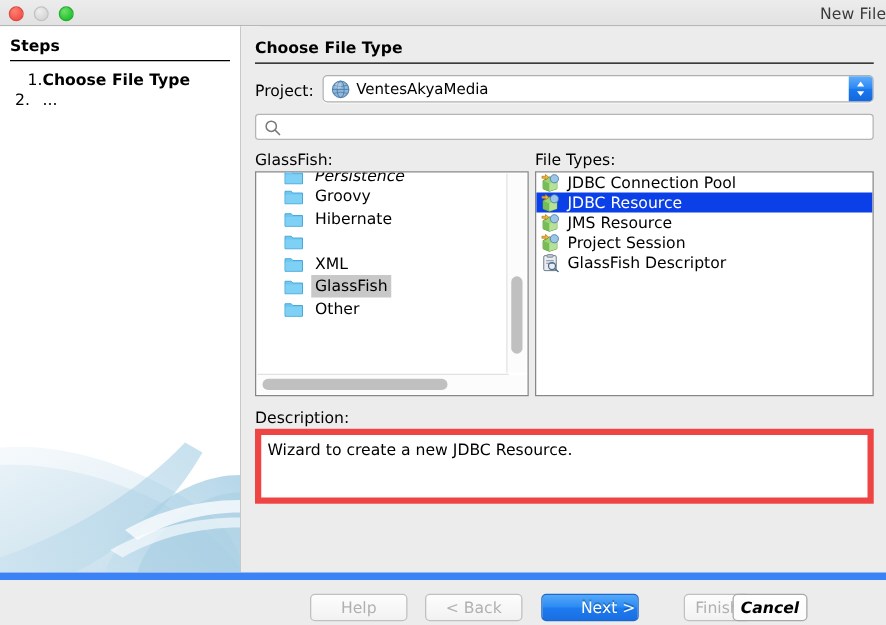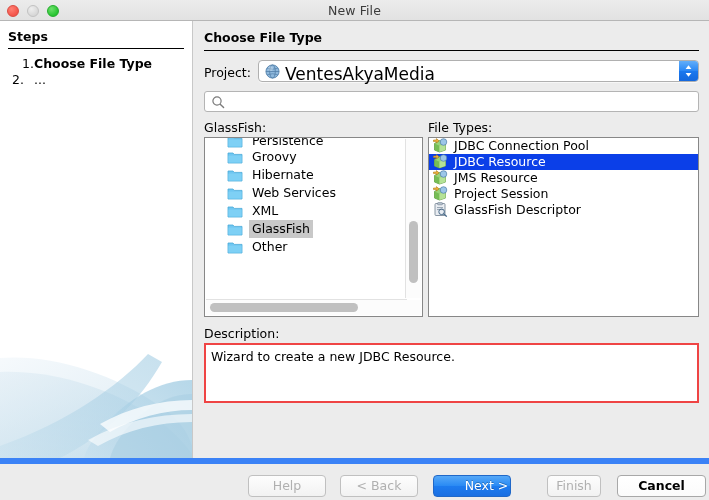--- a/index.html
+++ b/index.html
@@ -30,21 +30,21 @@
     left: 0; top: 0;
     width: 709px; height: 21px;
     background: linear-gradient(to bottom, #ececec 0%, #e2e2e2 100%);
     border-bottom: 1px solid #b6b6b6;
     box-sizing: border-box;
   }
   #title-text {
     position: absolute;
     left: 0; top: 3px;
     width: 709px;
-    text-align: center;
+    text-align: right;
     font-size: 12.5px;
     color: #3b3b3b;
     letter-spacing: .1px;
   }
   .tl {
     position: absolute;
     top: 5px;
     width: 12px; height: 12px;
     border-radius: 50%;
     box-sizing: border-box;
@@ -141,21 +141,21 @@
     box-shadow: 0 1px 0 rgba(255,255,255,.6);
   }
   #globe-icon {
     position: absolute;
     left: 6px; top: 3px;
     width: 15px; height: 15px;
   }
   #project-value {
     position: absolute;
     left: 26px; top: 3px;
-    font-size: 17px;
+    font-size: 12px;
     white-space: nowrap;
   }
   #combo-arrow-box {
     position: absolute;
     right: 0; top: 0;
     width: 19px; height: 20px;
     background: linear-gradient(to bottom, #62aef9 0%, #2b88f5 48%, #1a78ee 52%, #1468dd 100%);
     border-radius: 0 3px 3px 0;
   }
 
@@ -280,21 +280,21 @@
     width: 271px; height: 180px;
     background: #fff;
     border: 1px solid #878787;
     box-sizing: border-box;
     overflow: hidden;
   }
   .ft-row {
     position: relative;
     height: 16px;
     display: flex;
-    align-items: flex-start;
+    align-items: flex-end;
     padding-left: 4px;
     white-space: nowrap;
   }
   .ft-icon {
     width: 15px; height: 15px;
     margin-right: 6px;
     flex: 0 0 auto;
   }
   .ft-text {
     font-size: 12.5px;
@@ -309,21 +309,21 @@
   #description-label {
     position: absolute;
     left: 11px; top: 305px;
     font-size: 12.5px;
   }
   #description-box {
     position: absolute;
     left: 11px; top: 322px;
     width: 495px; height: 60px;
     background: #fff;
-    border: 2px solid #ef4444;
+    border: 5px solid #ef4444;
     box-sizing: border-box;
   }
   #description-text {
     position: absolute;
     left: 5px; top: 4px;
     font-size: 12.5px;
     line-height: 16px;
   }
 
   
@@ -361,21 +361,21 @@
     background: linear-gradient(to bottom, #55a8f8 0%, #2b8bf4 48%, #1d7bef 52%, #1a6fe2 100%);
     color: #fff;
     font-weight: normal;
     text-shadow: 0 -1px 0 rgba(0,0,0,.25);
     padding-left: 29px;
   }
   #btn-help   { left: 248px; width: 78px; }
   #btn-back   { left: 340px; width: 78px; }
   #btn-next   { left: 433px; width: 78px; }
   #btn-finish { left: 547px; width: 54px; }
-  #btn-cancel { left: 617px; width: 89px; }
+  #btn-cancel { left: 586px; width: 60px; font-style: italic; }
 </style>
 </head>
 <body>
 
 <div id="window">
 
   <div id="titlebar">
     <div class="tl" id="tl-close"></div>
     <div class="tl" id="tl-min"></div>
     <div class="tl" id="tl-max"></div>
@@ -448,21 +448,21 @@
       <svg id="search-icon" viewBox="0 0 14 14">
         <circle cx="6" cy="6" r="4.1" fill="none" stroke="#7a7a7a" stroke-width="1.2"></circle>
         <line x1="9.2" y1="9.2" x2="12.6" y2="12.6" stroke="#7a7a7a" stroke-width="1.4" stroke-linecap="round"></line>
       </svg>
       <input id="search-input" type="text" value="" placeholder="" style="">
     </div>
 
     <div id="categories-label">GlassFish:</div>
     <div id="categories-box">
       <div id="cat-list">
-        <div class="cat-row" style="height:14px;margin-top:-4px;">
+        <div class="cat-row" style="height:14px;margin-top:-4px;font-style:italic;">
           <svg class="folder-icon" viewBox="0 0 16 13">
             <path d="M1,2 L6,2 L7.2,3.4 L15,3.4 L15,12 L1,12 Z" fill="#6fc7f2" stroke="#4aa9d8" stroke-width=".8"></path>
             <path d="M1.4,4.6 L14.6,4.6 L14.6,11.6 L1.4,11.6 Z" fill="#7ed0f5"></path>
           </svg>
           <span class="cat-text">Persistence</span>
         </div>
         <div class="cat-row">
           <svg class="folder-icon" viewBox="0 0 16 13">
             <path d="M1,2 L6,2 L7.2,3.4 L15,3.4 L15,12 L1,12 Z" fill="#6fc7f2" stroke="#4aa9d8" stroke-width=".8"></path>
             <path d="M1.4,4.6 L14.6,4.6 L14.6,11.6 L1.4,11.6 Z" fill="#7ed0f5"></path>
@@ -474,21 +474,20 @@
             <path d="M1,2 L6,2 L7.2,3.4 L15,3.4 L15,12 L1,12 Z" fill="#6fc7f2" stroke="#4aa9d8" stroke-width=".8"></path>
             <path d="M1.4,4.6 L14.6,4.6 L14.6,11.6 L1.4,11.6 Z" fill="#7ed0f5"></path>
           </svg>
           <span class="cat-text">Hibernate</span>
         </div>
         <div class="cat-row">
           <svg class="folder-icon" viewBox="0 0 16 13">
             <path d="M1,2 L6,2 L7.2,3.4 L15,3.4 L15,12 L1,12 Z" fill="#6fc7f2" stroke="#4aa9d8" stroke-width=".8"></path>
             <path d="M1.4,4.6 L14.6,4.6 L14.6,11.6 L1.4,11.6 Z" fill="#7ed0f5"></path>
           </svg>
-          <span class="cat-text">Web Services</span>
         </div>
         <div class="cat-row">
           <svg class="folder-icon" viewBox="0 0 16 13">
             <path d="M1,2 L6,2 L7.2,3.4 L15,3.4 L15,12 L1,12 Z" fill="#6fc7f2" stroke="#4aa9d8" stroke-width=".8"></path>
             <path d="M1.4,4.6 L14.6,4.6 L14.6,11.6 L1.4,11.6 Z" fill="#7ed0f5"></path>
           </svg>
           <span class="cat-text">XML</span>
         </div>
         <div class="cat-row selected">
           <svg class="folder-icon" viewBox="0 0 16 13">

